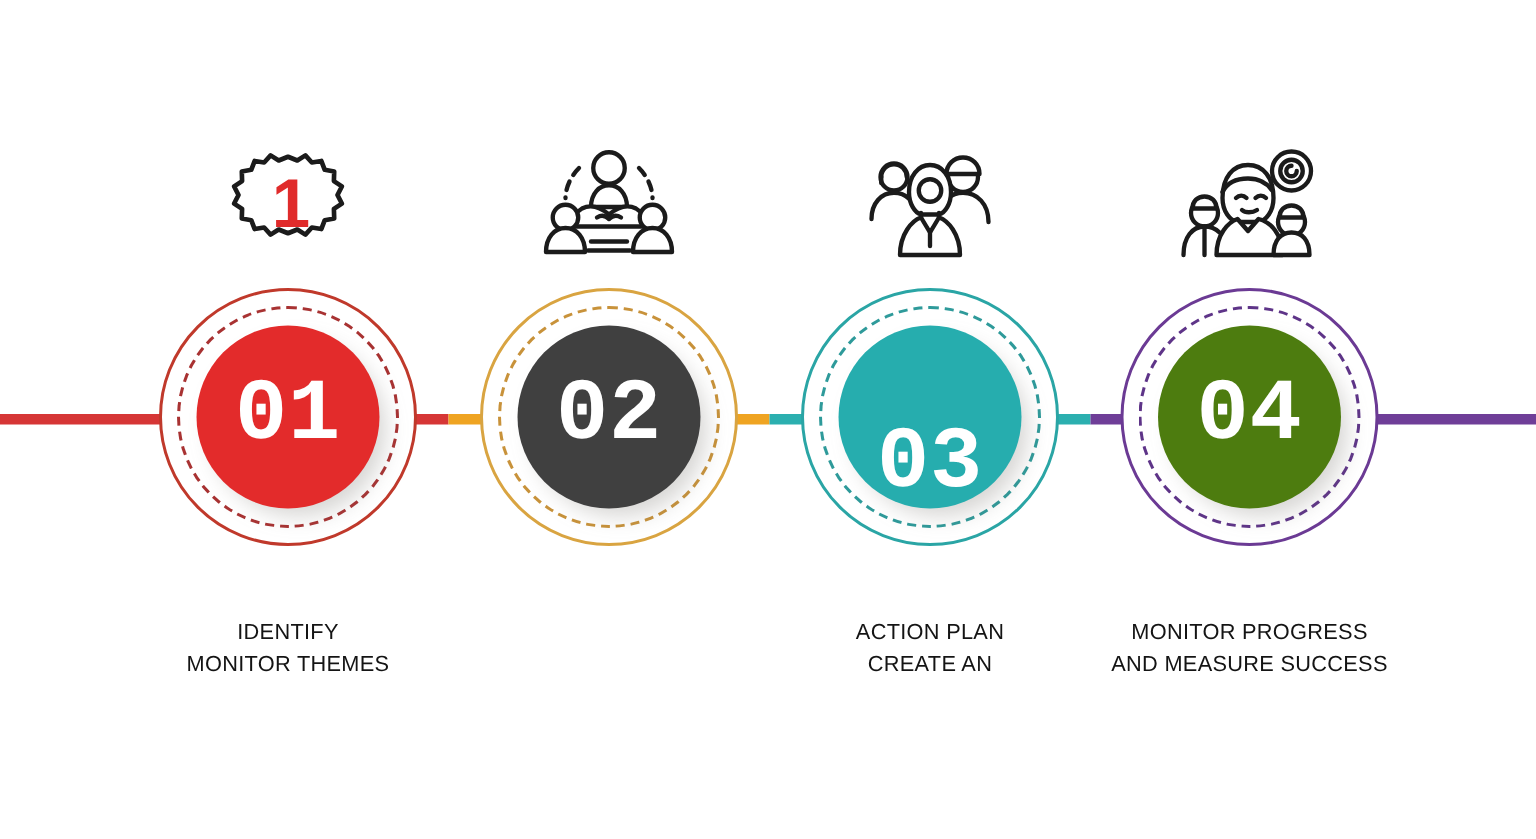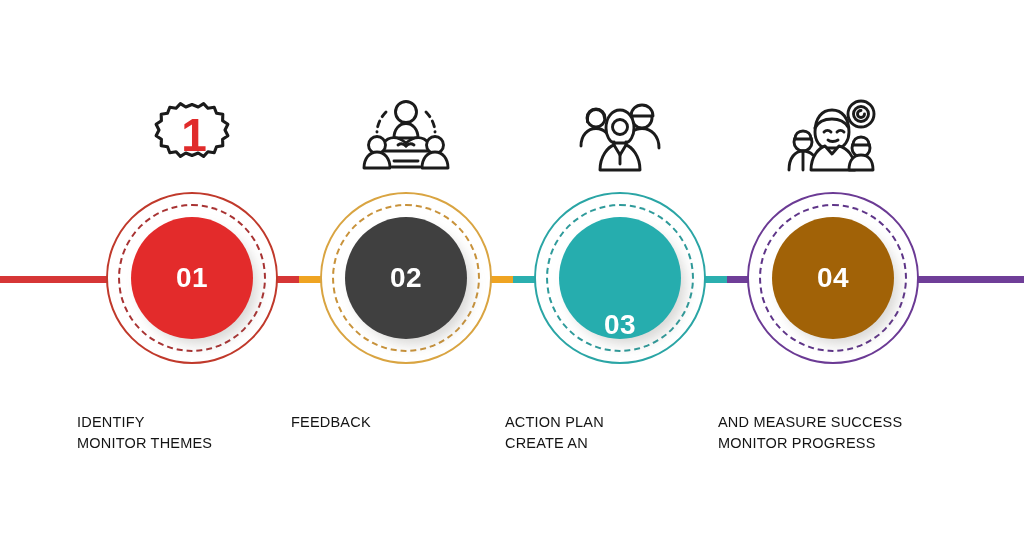--- a/index.html
+++ b/index.html
@@ -104,34 +104,34 @@
     top: 25px;
     width: 122px;
     height: 122px;
     border-radius: 50%;
     display: flex;
     align-items: center;
     justify-content: center;
   }
   .disc-num {
     color: #ffffff;
-    font-size: 28px;
+    font-size: 58px;
     font-weight: bold;
     letter-spacing: 0.5px;
     line-height: 1;
-    font-family: Liberation Sans, sans-serif;
+    font-family: Liberation Mono, monospace;
   }
 
   
   .caption {
     position: absolute;
     left: 0;
     top: 412px;
     width: 230px;
-    text-align: left;
+    text-align: center;
     color: #141414;
     font-size: 14.5px;
     font-weight: normal;
     line-height: 1.48;
     letter-spacing: 0.2px;
     font-family: "Liberation Sans", sans-serif;
   }
   .caption-line { display: block; white-space: nowrap; }
 </style>
 </head>
@@ -204,21 +204,20 @@
     </div>
     <div class="circle-wrap">
       <div class="ring-outer" style="border-color:#D9A441;"></div>
       <div class="ring-dashed" style="border-color:#C8923A;"></div>
       <div class="disc-shadow"></div>
       <div class="disc" style="background:#404040;">
         <span class="disc-num">02</span>
       </div>
     </div>
     <div class="caption">
-      <span class="caption-line">FEEDBACK</span>
     </div>
   </div>
 
   <div class="step" style="left:505px;">
     <div class="icon-wrap">
       <svg width="88" height="74" viewBox="0 0 88 74">
         <g fill="#ffffff" stroke="#1b1b1b" stroke-width="2.9" stroke-linecap="round" stroke-linejoin="round">
 
           <circle cx="20" cy="20" r="9"></circle>
           <path d="M11.5 20 A8.5 8.5 0 0 1 28.5 20" fill="none"></path>
@@ -278,23 +277,23 @@
           <circle cx="76" cy="50" r="9"></circle>
           <path d="M68 47 C68 42 71.5 39 76 39 C80.5 39 84 42 84 47 Z"></path>
           <path d="M64 72 C64 62 69 57 76 57 C83 57 88 62 88 72 Z"></path>
         </g>
       </svg>
     </div>
     <div class="circle-wrap">
       <div class="ring-outer" style="border-color:#6B3A94;"></div>
       <div class="ring-dashed" style="border-color:#5E3488;"></div>
       <div class="disc-shadow"></div>
-      <div class="disc" style="background:#a16207;">
+      <div class="disc" style="background:#4d7c0f;">
         <span class="disc-num">04</span>
       </div>
     </div>
     <div class="caption">
+      <span class="caption-line">MONITOR PROGRESS</span>
       <span class="caption-line">AND MEASURE SUCCESS</span>
-      <span class="caption-line">MONITOR PROGRESS</span>
     </div>
   </div>
 
 </div>
 
 </body></html>

